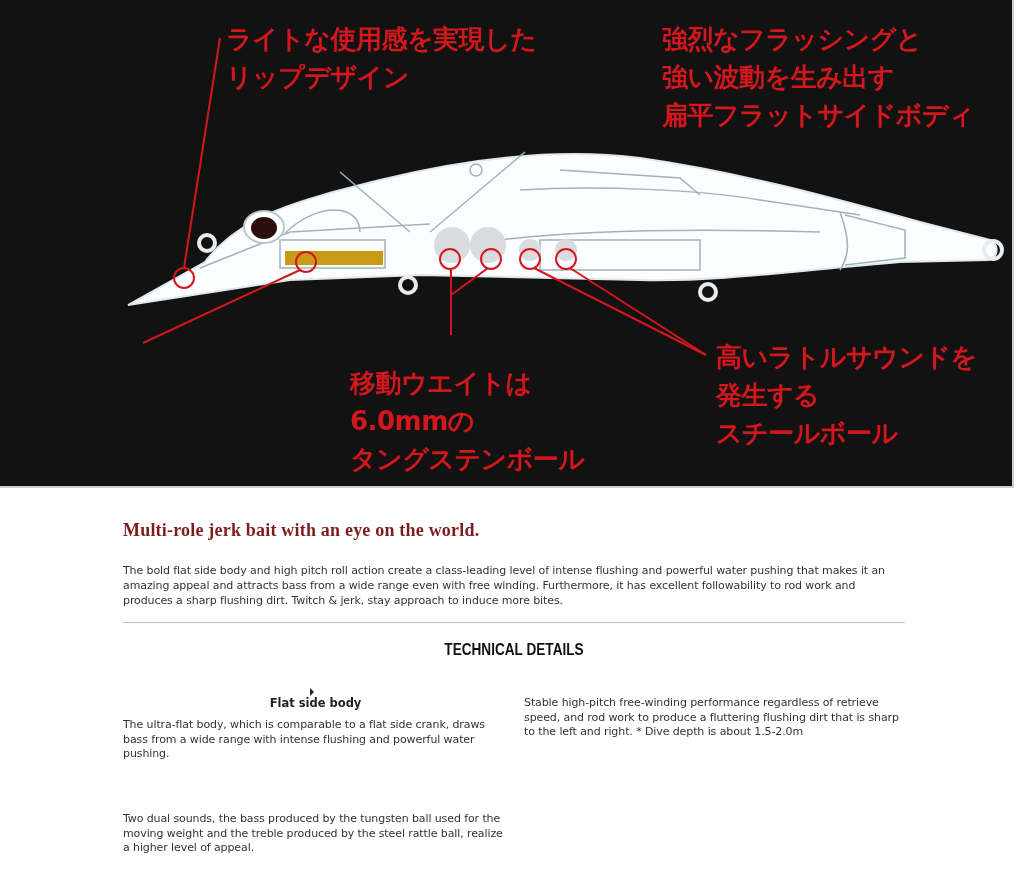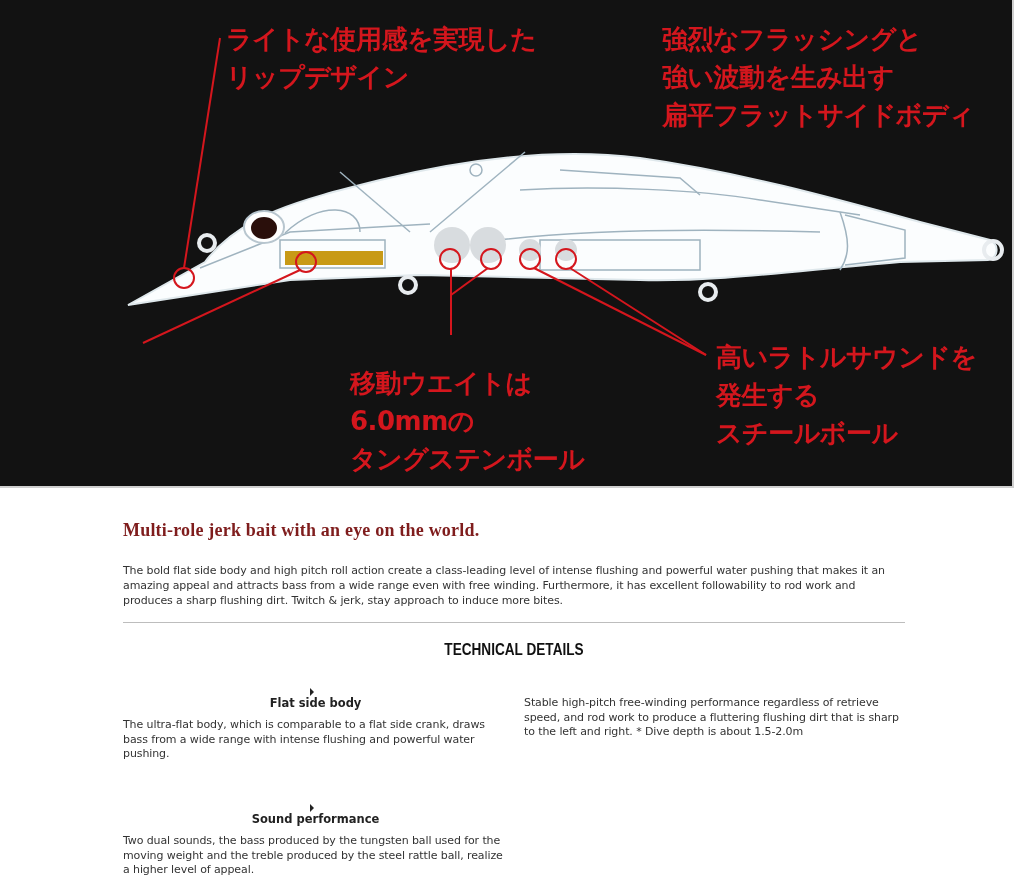--- a/index.html
+++ b/index.html
@@ -113,20 +113,16 @@
       <div class="item-head">
         <span class="tri"></span>
         <span>Flat side body</span>
       </div>
       <div class="item-text">The ultra-flat body, which is comparable to a flat side crank, draws bass from a wide range with intense flushing and powerful water pushing.</div>
     </div>
     <div class="item" style="left:401px; top:0;">
       <div class="item-text">Stable high-pitch free-winding performance regardless of retrieve speed, and rod work to produce a fluttering flushing dirt that is sharp to the left and right. * Dive depth is about 1.5-2.0m</div>
     </div>
     <div class="item" style="left:0; top:116px;">
-      <div class="item-head">
-        <span class="tri"></span>
-        <span>Sound performance</span>
-      </div>
       <div class="item-text">Two dual sounds, the bass produced by the tungsten ball used for the moving weight and the treble produced by the steel rattle ball, realize a higher level of appeal.</div>
     </div>
   </div>
 </div>
 
 </body></html>

